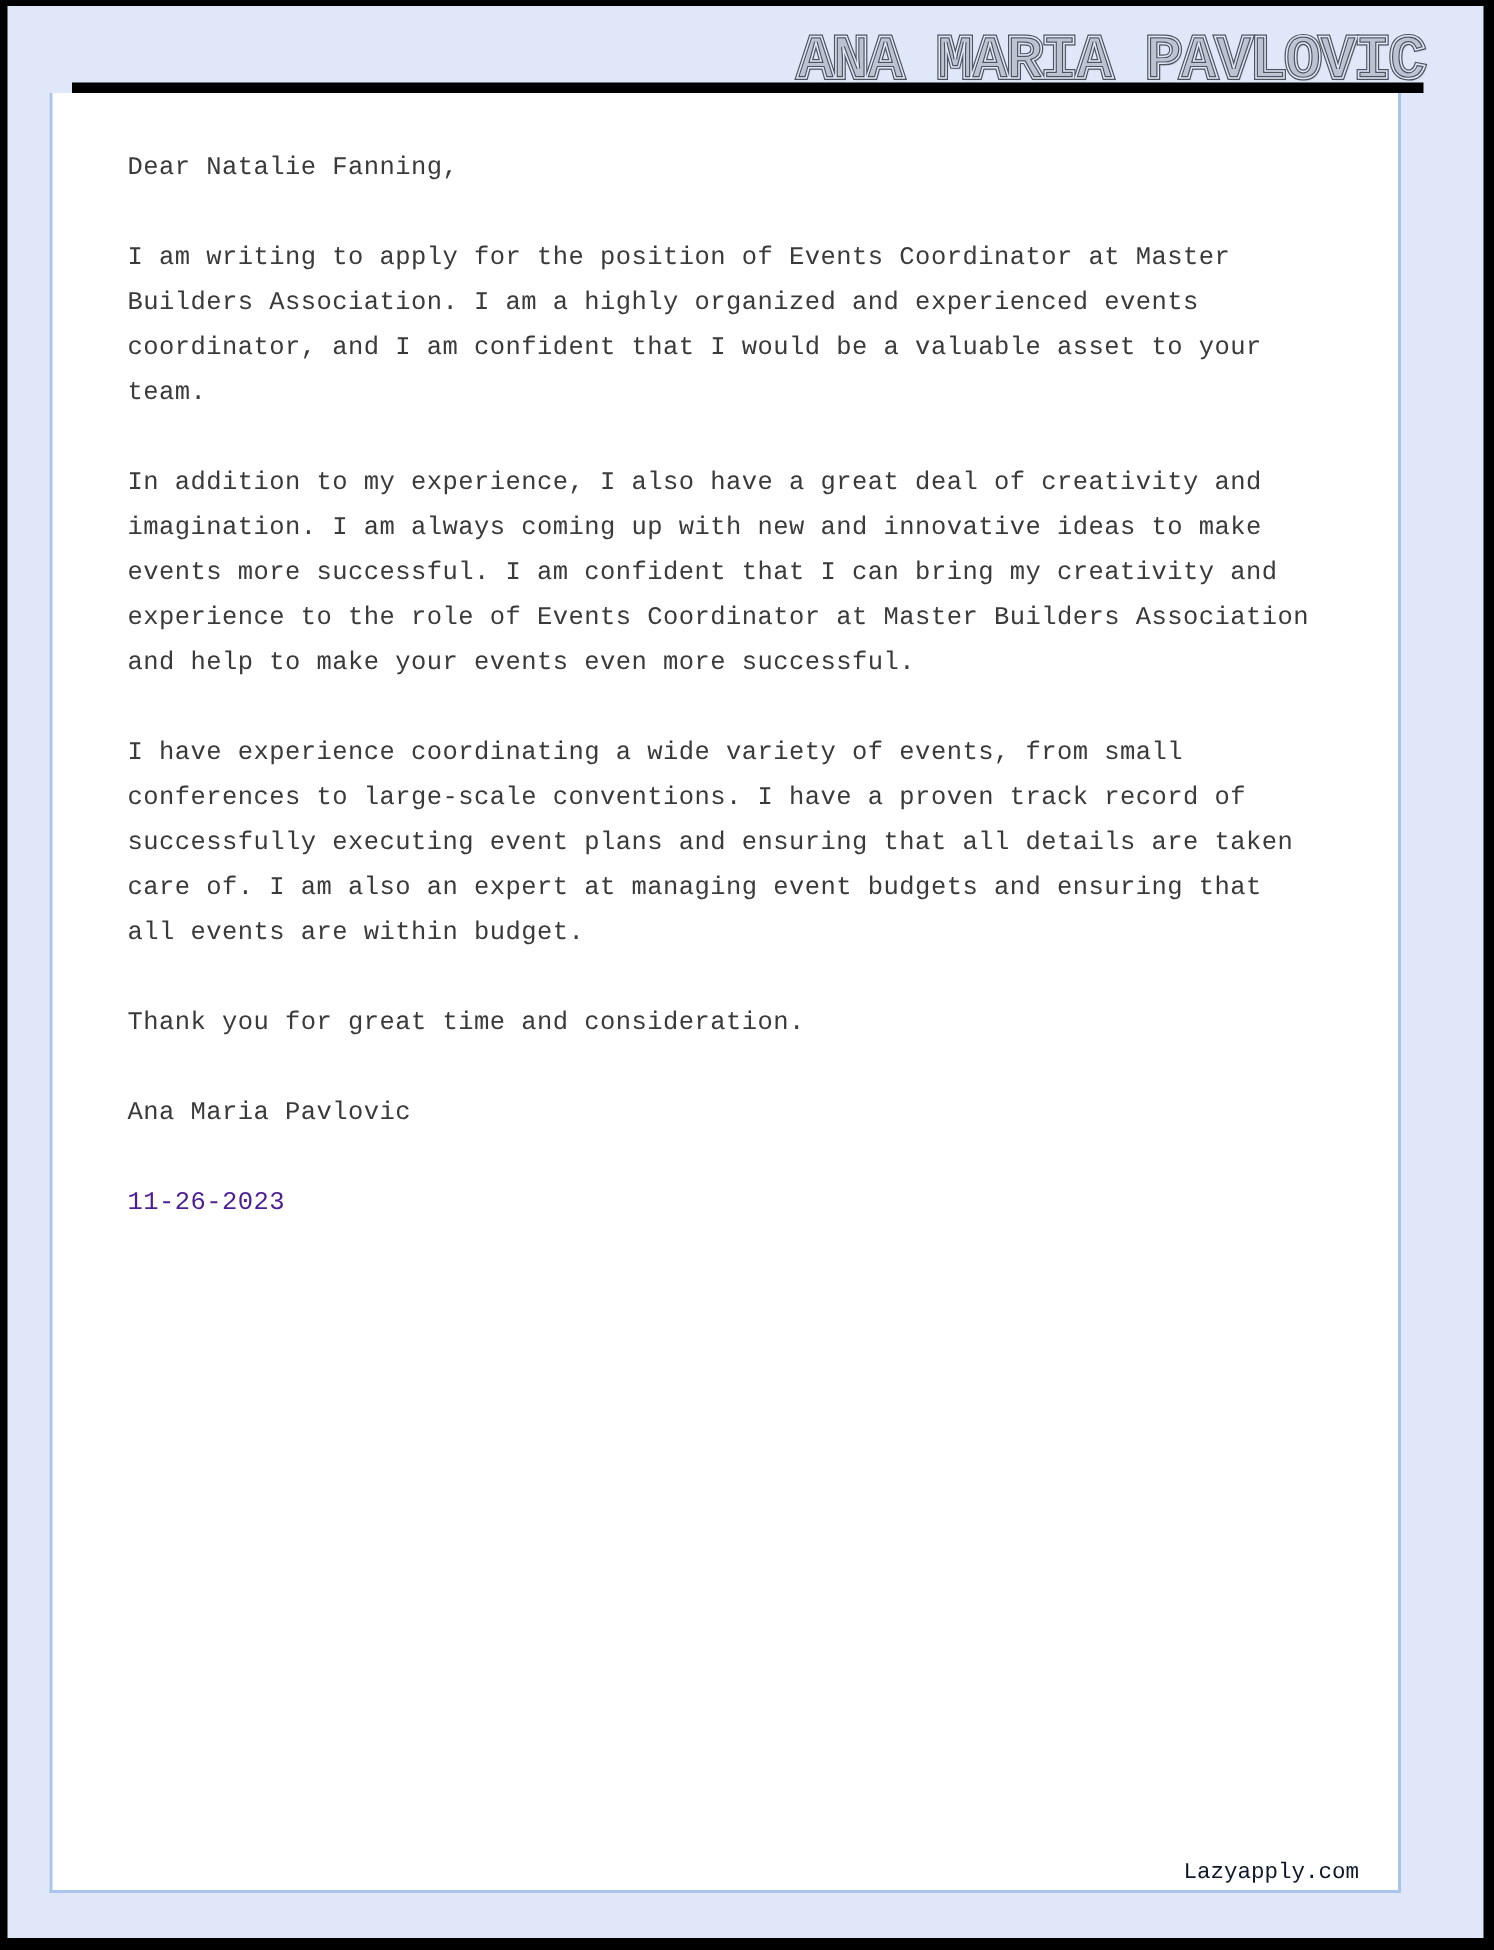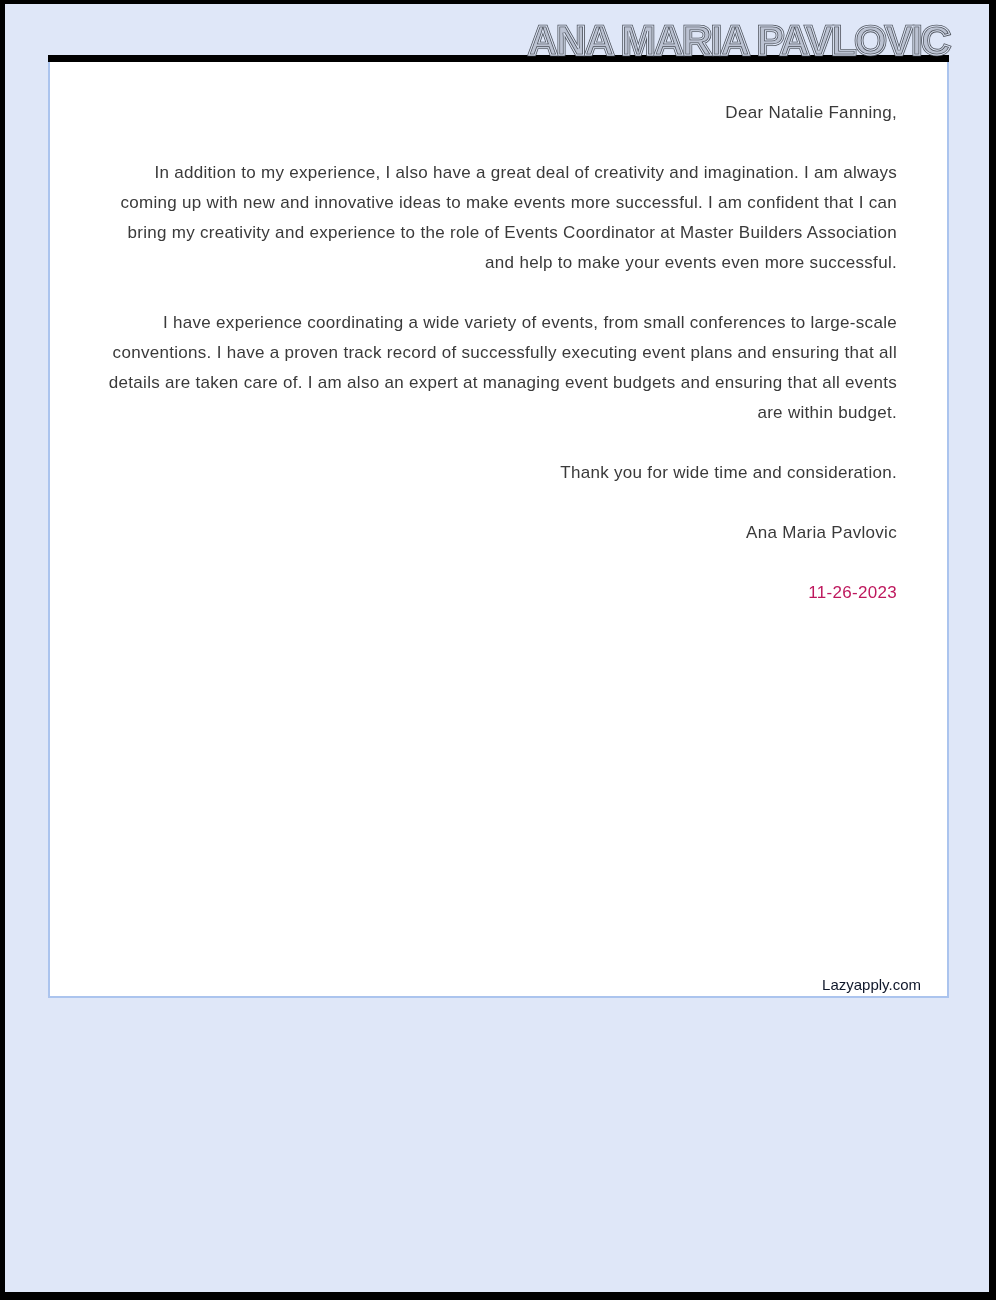--- a/index.html
+++ b/index.html
@@ -1,15 +1,15 @@
 <!DOCTYPE html>
 <html><head>
 <meta charset="utf-8">
 <style>
-  * { box-sizing: border-box; }
+  * { box-sizing: border-box; font-family: Liberation Mono, monospace; }
   html, body { margin: 0; padding: 0; }
   body {
     width: 996px;
     font-family: "Liberation Sans", "DejaVu Sans", sans-serif;
   }
 
   .frame {
     position: relative;
     width: 996px;
     height: 1300px;
@@ -54,37 +54,36 @@
   .divider-bar {
     margin-left: 43px;
     width: 901px;
     height: 7px;
     background: #000000;
   }
 
   
   .page {
     position: relative;
-    margin-left: 43px;
+    margin-left: 28px;
     width: 901px;
-    height: 936px;
+    height: 1200px;
     background: #ffffff;
     border: 2px solid #abc4ee;
     border-top: none;
     padding: 36px 50px 0 50px;
     color: #3a3a3a;
     font-size: 17px;
     line-height: 30px;
     letter-spacing: 0.3px;
-    text-align: right;
   }
   .page p { margin: 0 0 30px 0; }
   .signature-name { margin-bottom: 10px; }
   .date {
-    color: #be185d;
+    color: #4c1d95;
     margin-bottom: 0;
     cursor: pointer;
   }
   .watermark {
     position: absolute;
     right: 26px;
     bottom: 1px;
     font-size: 15px;
     line-height: 20px;
     letter-spacing: 0;
@@ -99,27 +98,28 @@
   <div class="letterhead">
     <h1 class="applicant-name" data-text="ANA MARIA PAVLOVIC">ANA MARIA PAVLOVIC</h1>
   </div>
 
   <div class="divider-bar"></div>
 
   <div class="page">
 
     <p>Dear Natalie Fanning,</p>
 
+    <p>I am writing to apply for the position of Events Coordinator at Master Builders Association. I am a highly organized and experienced events coordinator, and I am confident that I would be a valuable asset to your team.</p>
 
     <p>In addition to my experience, I also have a great deal of creativity and imagination. I am always coming up with new and innovative ideas to make events more successful. I am confident that I can bring my creativity and experience to the role of Events Coordinator at Master Builders Association and help to make your events even more successful.</p>
 
     <p>I have experience coordinating a wide variety of events, from small conferences to large-scale conventions. I have a proven track record of successfully executing event plans and ensuring that all details are taken care of. I am also an expert at managing event budgets and ensuring that all events are within budget.</p>
 
 
-    <p>Thank you for wide time and consideration.</p>
+    <p>Thank you for great time and consideration.</p>
 
 
     <p class="signature-name">Ana Maria Pavlovic</p>
 
     <p class="date">11-26-2023</p>
 
     <div class="watermark">Lazyapply.com</div>
 
   </div>
 

